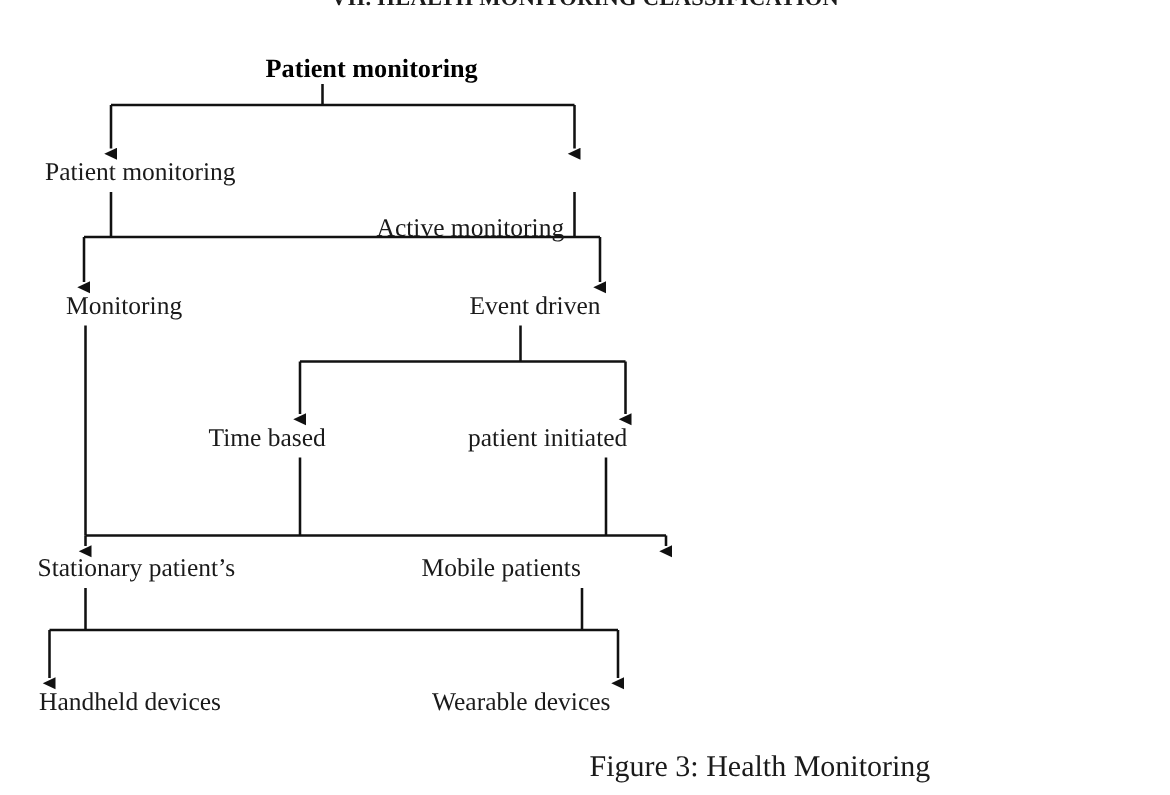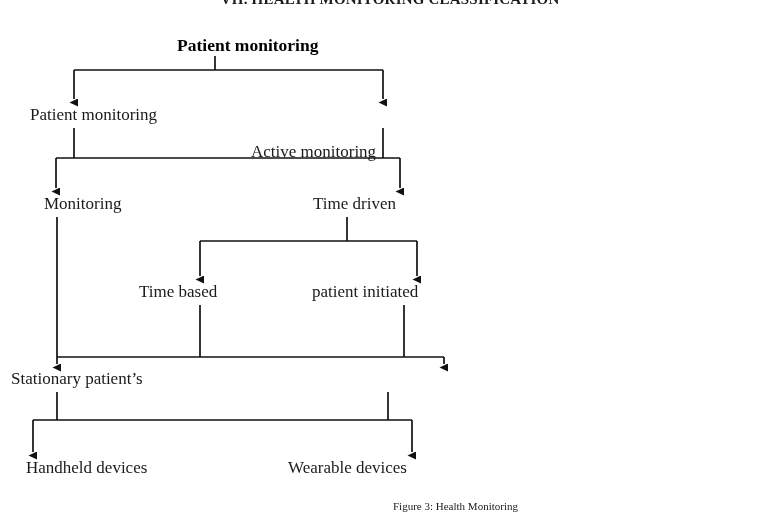--- a/index.html
+++ b/index.html
@@ -56,21 +56,21 @@
     font-weight: bold;
     font-size: 17.5px;
     color: #000000;
   }
 
   
   .caption {
     position: absolute;
     white-space: nowrap;
     font-family: "Liberation Serif", "DejaVu Serif", serif;
-    font-size: 11px;
+    font-size: 20px;
     color: #1a1a1a;
   }
 </style>
 </head>
 <body>
 
 <div id="page">
 
   <div class="section-header">VII. HEALTH MONITORING CLASSIFICATION</div>
 
@@ -117,25 +117,26 @@
 
     </g>
   </svg>
 
   <div class="node root" style="left:177px; top:35px;">Patient monitoring</div>
 
   <div class="node" style="left:30px; top:105px;">Patient monitoring</div>
   <div class="node" style="left:251px; top:105px;margin-top:37px;">Active monitoring</div>
 
   <div class="node" style="left:44px; top:194px;">Monitoring</div>
-  <div class="node" style="left:313px; top:194px;">Time driven</div>
+  <div class="node" style="left:313px; top:194px;">Event driven</div>
 
   <div class="node" style="left:124px; top:282px;margin-left:15px;">Time based</div>
   <div class="node" style="left:312px; top:282px;text-align:right;">patient initiated</div>
 
-  <div class="node" style="left:11px; top:369px;">Stationary patient’s</div>
+  <div class="node" style="left:25px; top:369px;">Stationary patient’s</div>
+  <div class="node" style="left:281px; top:369px;">Mobile patients</div>
 
   <div class="node" style="left:288px; top:458px;">Wearable devices</div>
   <div class="node" style="left:26px; top:458px;">Handheld devices</div>
 
   <div class="caption" style="left:393px; top:500px;">Figure 3: Health Monitoring</div>
 
 </div>
 
 </body></html>

